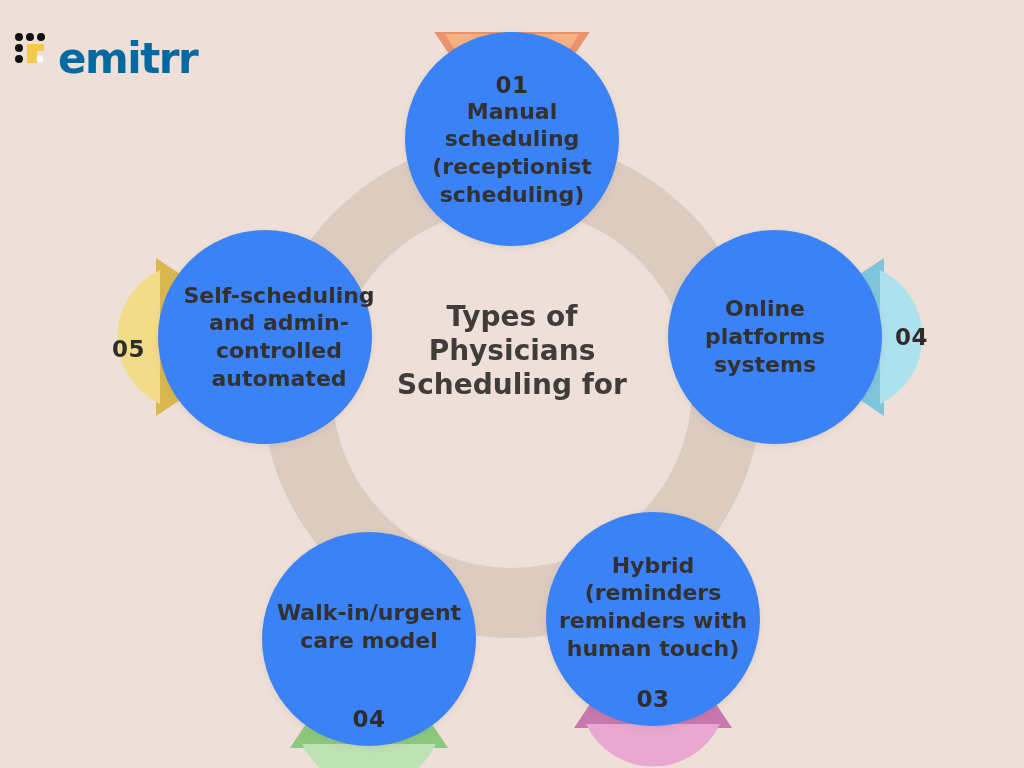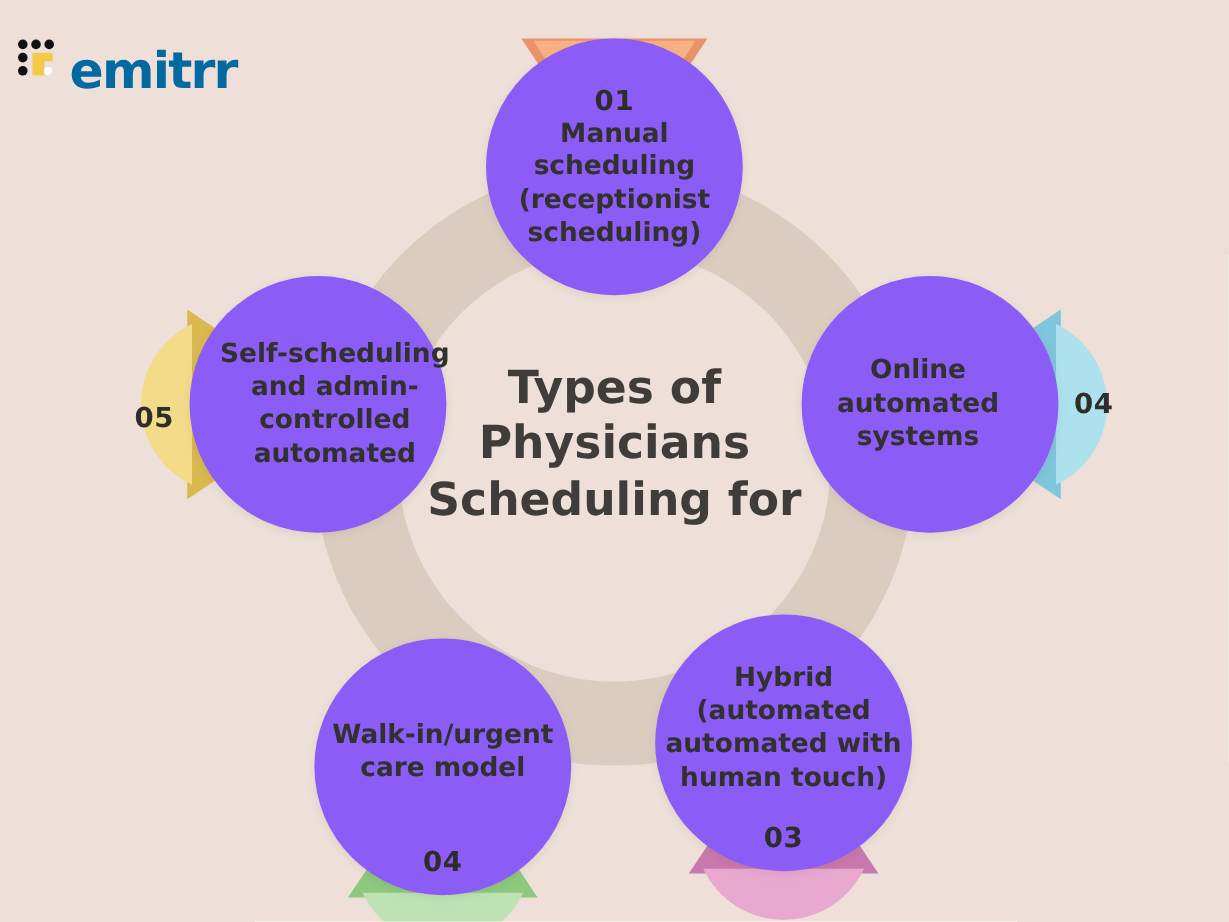--- a/index.html
+++ b/index.html
@@ -64,21 +64,21 @@
     background: #EEE0D8;
   }
 
   
   #center-title {
     position: absolute;
     left: 352px;
     top: 300px;
     width: 320px;
     text-align: center;
-    font-size: 38px;
+    font-size: 28px;
     font-weight: bold;
     line-height: 1.22;
     color: #3F3C3A;
     font-family: "DejaVu Sans", sans-serif;
   }
 
   
   .node {
     position: absolute;
     width: 214px;
@@ -91,21 +91,21 @@
     left: 0;
     top: 0;
   }
   .node-circle {
     position: absolute;
     left: 0;
     top: 0;
     width: 214px;
     height: 214px;
     border-radius: 50%;
-    background: #8b5cf6;
+    background: #3b82f6;
     box-shadow: 0 2px 7px rgba(120, 95, 80, 0.13);
     display: flex;
     align-items: center;
     justify-content: center;
     box-sizing: border-box;
   }
   .node-label {
     text-align: center;
     font-size: 22px;
     font-weight: bold;
@@ -181,32 +181,32 @@
     </div>
     <div class="node-num" id="num-01">01</div>
   </div>
 
   <div class="node" id="node-02">
     <svg class="node-badge" viewBox="0 0 214 214" style="overflow:visible">
       <path d="M216 28 L186 48 L186 166 L216 186 Z" fill="#7FC6DC"></path>
       <path d="M212 40 A 74 74 0 0 1 212 174 Z" fill="#ADE1EE"></path>
     </svg>
     <div class="node-circle">
-      <div class="node-label">Online automated systems</div>
+      <div class="node-label">Online platforms systems</div>
     </div>
     <div class="node-num" id="num-02">04</div>
   </div>
 
   <div class="node" id="node-03">
     <svg class="node-badge" viewBox="0 0 214 214" style="overflow:visible">
       <path d="M28 216 L48 186 L166 186 L186 216 Z" fill="#C878AE"></path>
       <path d="M40 212 A 74 74 0 0 0 174 212 Z" fill="#E9A8D0"></path>
     </svg>
     <div class="node-circle">
-      <div class="node-label">Hybrid (automated automated with human touch)</div>
+      <div class="node-label">Hybrid (reminders reminders with human touch)</div>
     </div>
     <div class="node-num" id="num-03">03</div>
   </div>
 
   <div class="node" id="node-04">
     <svg class="node-badge" viewBox="0 0 214 214" style="overflow:visible">
       <path d="M28 216 L48 186 L166 186 L186 216 Z" fill="#8CC97E"></path>
       <path d="M40 212 A 74 74 0 0 0 174 212 Z" fill="#BDE3B4"></path>
     </svg>
     <div class="node-circle">

